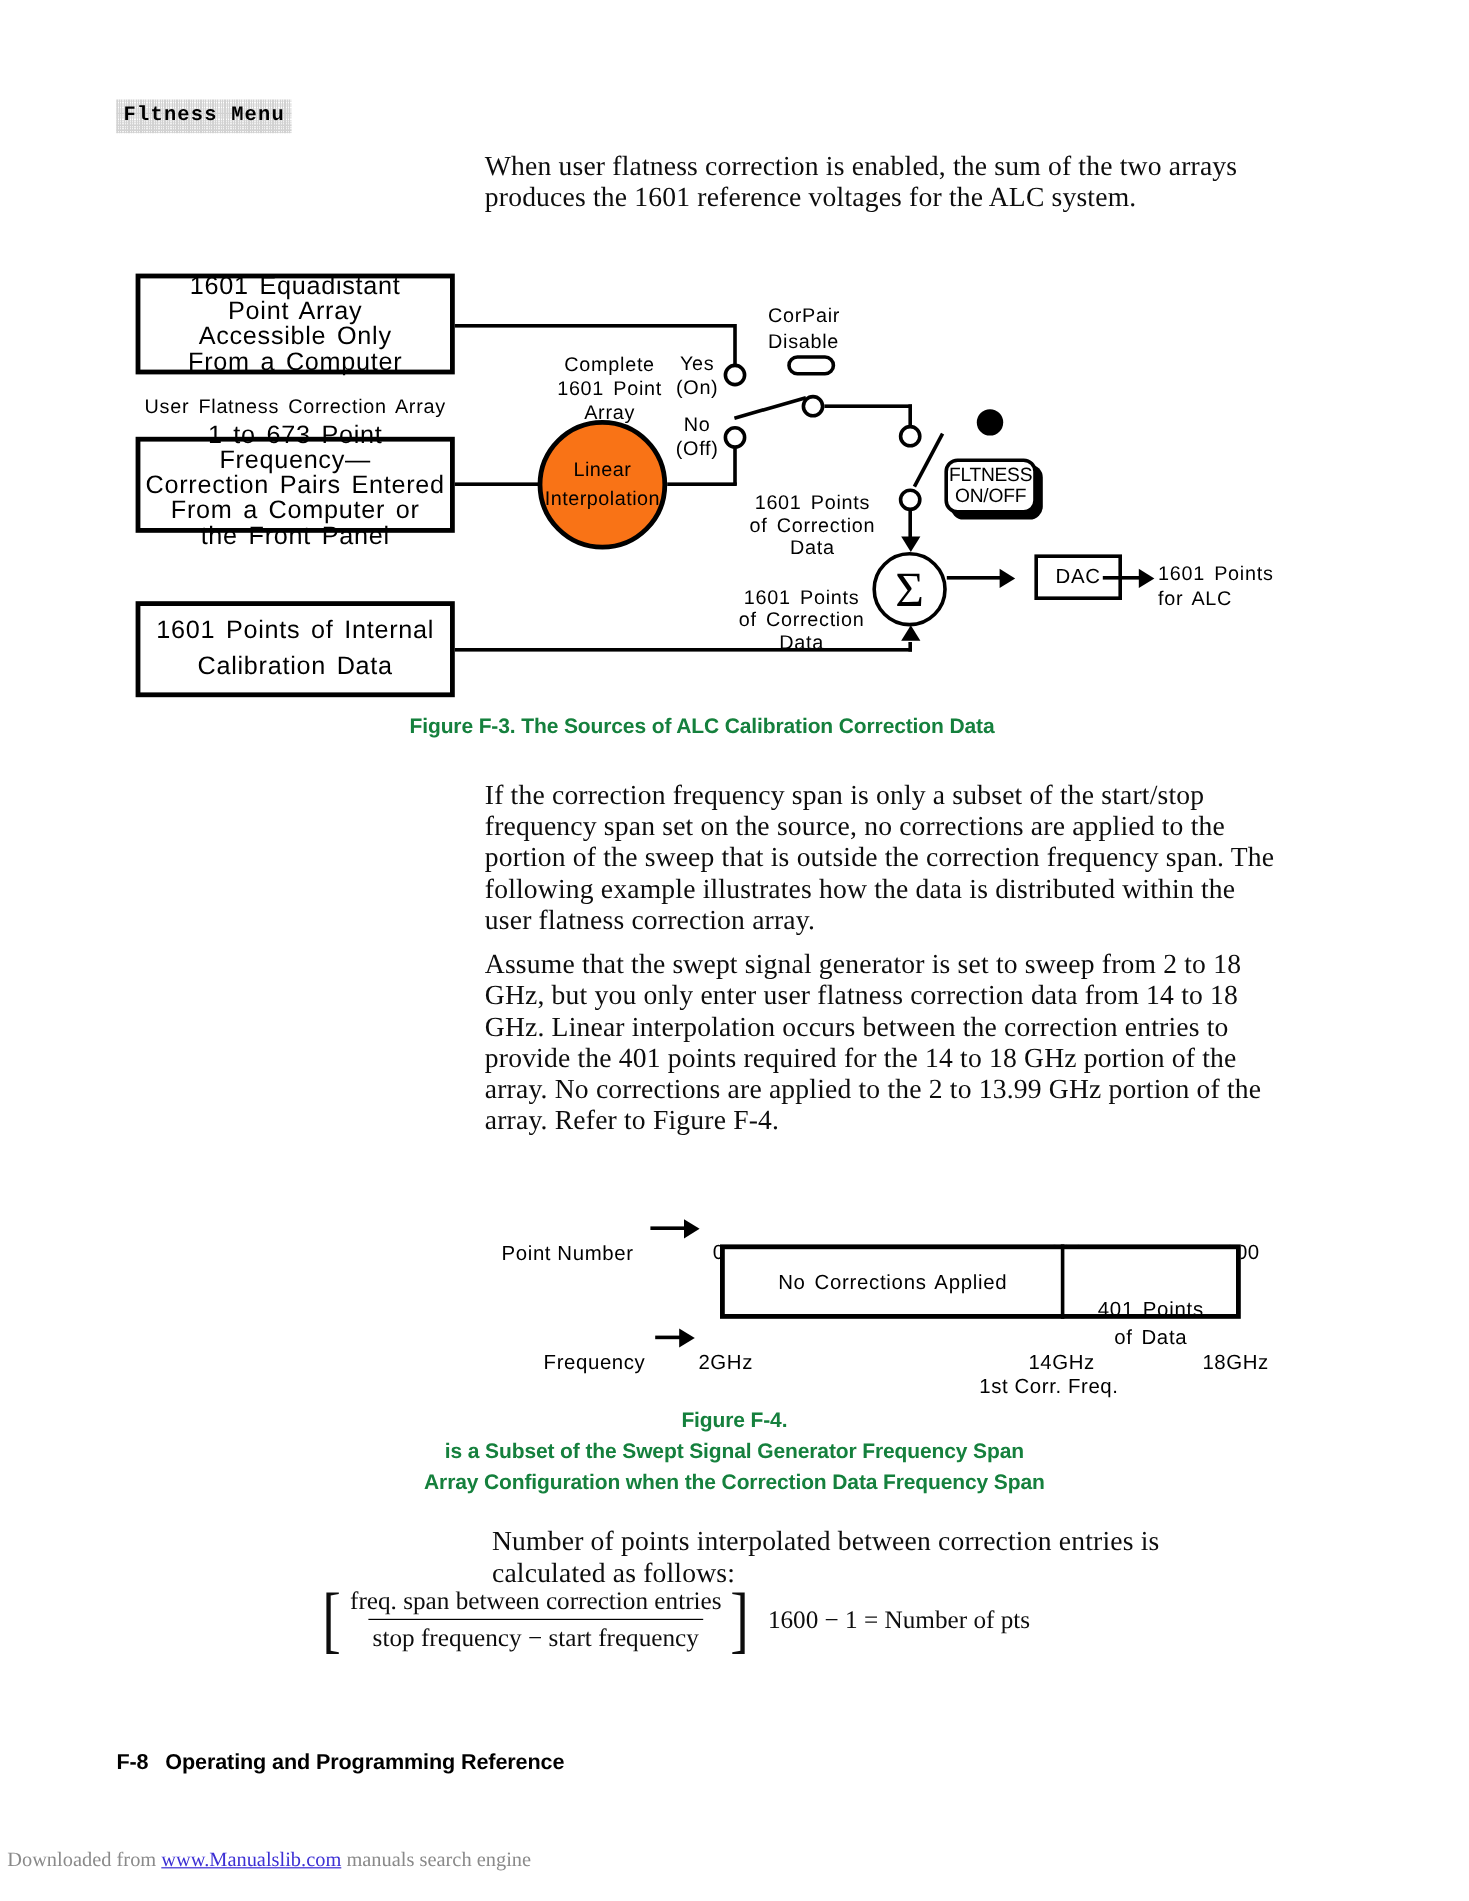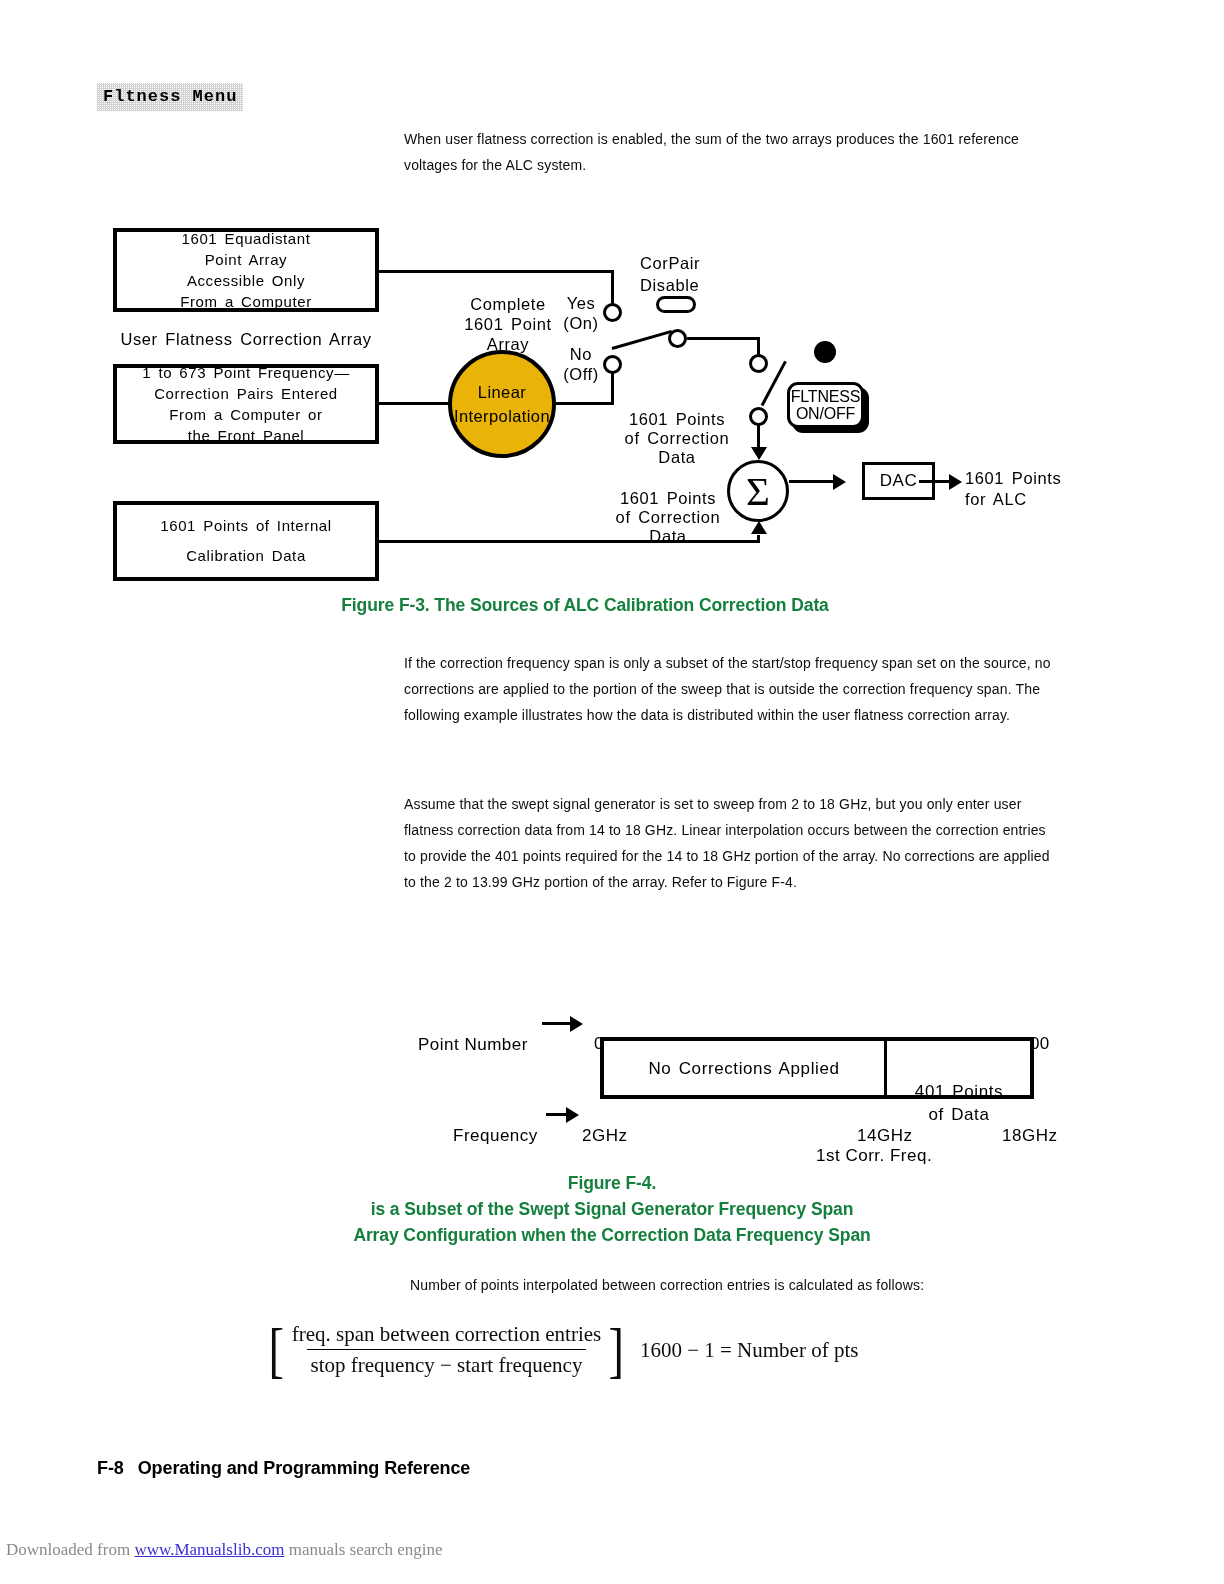--- a/index.html
+++ b/index.html
@@ -32,22 +32,22 @@
     padding: 4px 6px 5px 6px;
     background-image:
       repeating-linear-gradient(0deg, #d2d2d2 0px, #d2d2d2 1px, transparent 1px, transparent 2px),
       repeating-linear-gradient(90deg, #d2d2d2 0px, #d2d2d2 1px, transparent 1px, transparent 2px);
     color: #000;
   }
 
   
   .body-text {
     position: absolute;
-    font-family: Liberation Sans, sans-serif;
-    font-size: 14px;
+    font-family: Liberation Serif, serif;
+    font-size: 23px;
     line-height: 26px;
     color: #0d0d0d;
     letter-spacing: 0.15px;
   }
   #intro-para { left: 404px; top: 126px; width: 660px; }
   #para-subset { left: 404px; top: 650px; width: 660px; }
   #para-assume { left: 404px; top: 791px; width: 650px; }
   #para-numpoints { left: 410px; top: 1272px; width: 580px; }
 
   
@@ -95,21 +95,21 @@
   .dbox {
     position: absolute;
     border: 4px solid #000;
     background: #fff;
     box-sizing: border-box;
     display: flex;
     flex-direction: column;
     align-items: center;
     justify-content: center;
     text-align: center;
-    font-size: 15px;
+    font-size: 21px;
     line-height: 21px;
     letter-spacing: 0.6px;
     word-spacing: 2.5px;
     color: #000;
   }
   .dlabel {
     position: absolute;
     font-size: 16.5px;
     line-height: 20px;
     letter-spacing: 0.6px;
@@ -139,21 +139,21 @@
     background: #000;
   }
 
   
   .bubble {
     position: absolute;
     width: 108px;
     height: 108px;
     border: 4px solid #000;
     border-radius: 50%;
-    background: #eab308;
+    background: #f97316;
     box-sizing: border-box;
     display: flex;
     flex-direction: column;
     align-items: center;
     justify-content: center;
     font-size: 16.5px;
     line-height: 24px;
     letter-spacing: 0.4px;
   }
 

